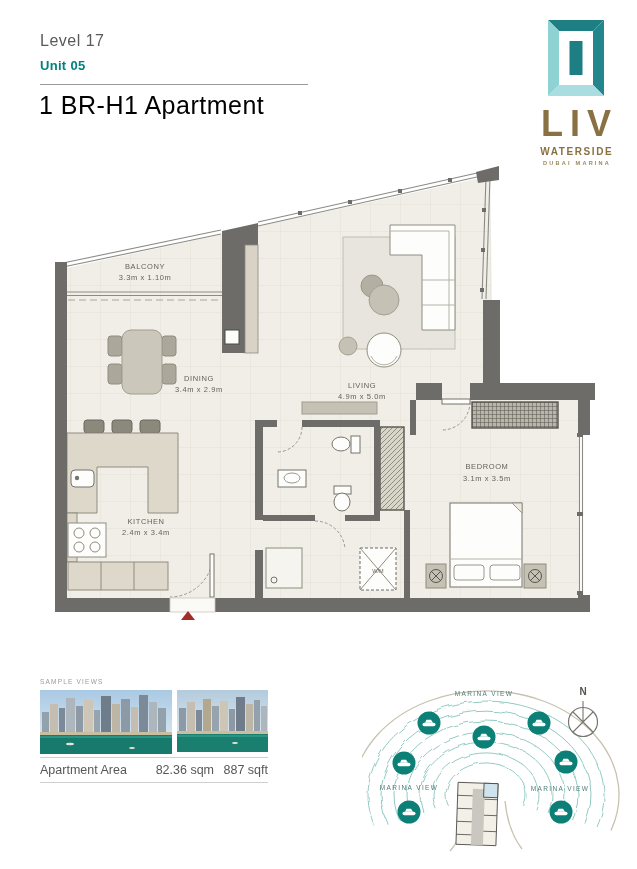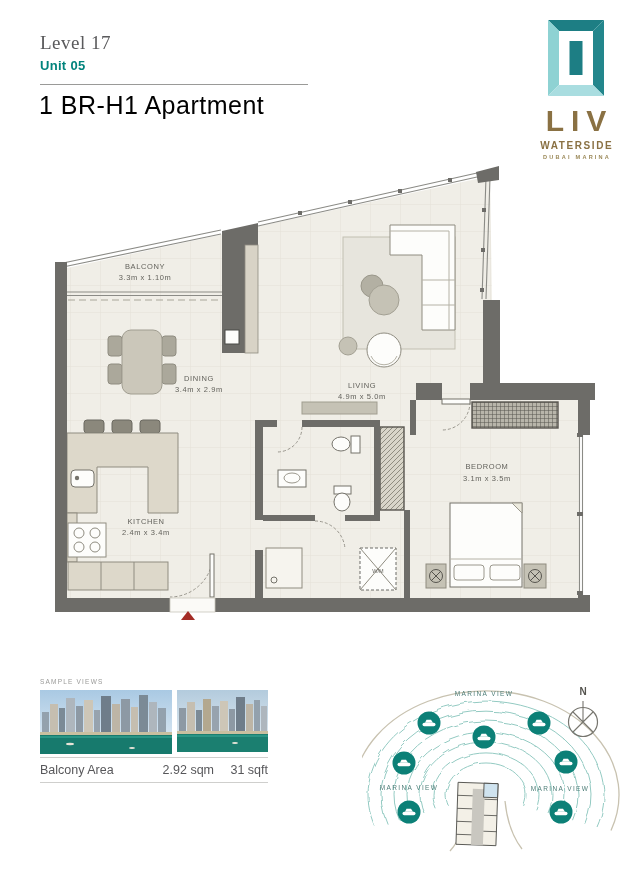--- a/index.html
+++ b/index.html
@@ -1,26 +1,26 @@
 <!DOCTYPE html>
 <html><head>
 <meta charset="utf-8">
 <style>
   html,body{margin:0;padding:0;background:#fff;}
   body{width:637px;height:869px;position:relative;overflow:hidden;
        font-family:"Liberation Sans", sans-serif;-webkit-font-smoothing:antialiased;}
   .abs{position:absolute;}
   
-  .level{left:40px;top:32px;font-size:19px;color:#5a5a5c;letter-spacing:.5px;font-family:Liberation Serif, serif;}
+  .level{left:40px;top:32px;font-size:16px;color:#5a5a5c;letter-spacing:.5px;}
   .unit{left:40px;top:58px;font-size:13px;font-weight:bold;color:#00837c;letter-spacing:.3px;}
   .hdr-rule{left:40px;top:84px;width:268px;height:1px;background:#9a9a98;}
   .title{left:39px;top:91px;font-size:25px;color:#000000;letter-spacing:.5px;}
   
   .logo{left:540px;top:20px;width:72px;text-align:center;}
-  .logo-brand{display:block;margin-top:6px;font-size:30px;font-weight:bold;color:#8a7143;
+  .logo-brand{display:block;margin-top:6px;font-size:36px;font-weight:bold;color:#8a7143;
               letter-spacing:7px;margin-right:-7px;line-height:1;}
   .logo-sub{display:block;margin-top:4px;font-size:10px;font-weight:bold;color:#8a7143;
             letter-spacing:1.6px;margin-right:-1.6px;}
   .logo-tag{display:block;margin-top:3px;font-size:5.6px;font-weight:bold;color:#9c8a5a;
             letter-spacing:2.2px;margin-right:-2.2px;}
   
   .sv-label{left:40px;top:678px;font-size:6.5px;color:#9a9a98;letter-spacing:1.2px;}
   .photo1{left:40px;top:690px;}
   .photo2{left:177px;top:690px;}
   .area-table{left:40px;top:757px;width:228px;font-size:12.5px;color:#57575a;}
@@ -277,23 +277,23 @@
     <rect x="84" y="16" width="6" height="28" fill="#aeb6bd"></rect>
   </g>
   <rect x="0" y="41" width="91" height="4" fill="#c9bfa0"></rect>
   <path d="M0,44 H91 V62 H0 Z" fill="#1b7f70"></path>
   <path d="M0,46 H91" stroke="#2a9585" stroke-width="2"></path>
   <ellipse cx="58" cy="53" rx="3" ry="1" fill="#e8e4d8"></ellipse>
 </svg>
 
 <div class="abs area-table">
   <div class="area-row">
-    <span class="ac1">Balcony Area</span>
-    <span class="ac2">2.92 sqm</span>
-    <span class="ac3">31 sqft</span>
+    <span class="ac1">Apartment Area</span>
+    <span class="ac2">82.36 sqm</span>
+    <span class="ac3">887 sqft</span>
   </div>
 </div>
 
 <svg class="abs" style="left:362px;top:683px;" width="272" height="186" viewBox="0 0 272 186">
   <defs>
     <filter id="wavy" x="-20%" y="-20%" width="140%" height="140%">
       <feTurbulence type="fractalNoise" baseFrequency="0.09" numOctaves="1" seed="4" result="n"></feTurbulence>
       <feDisplacementMap in="SourceGraphic" in2="n" scale="5"></feDisplacementMap>
     </filter>
   </defs>

